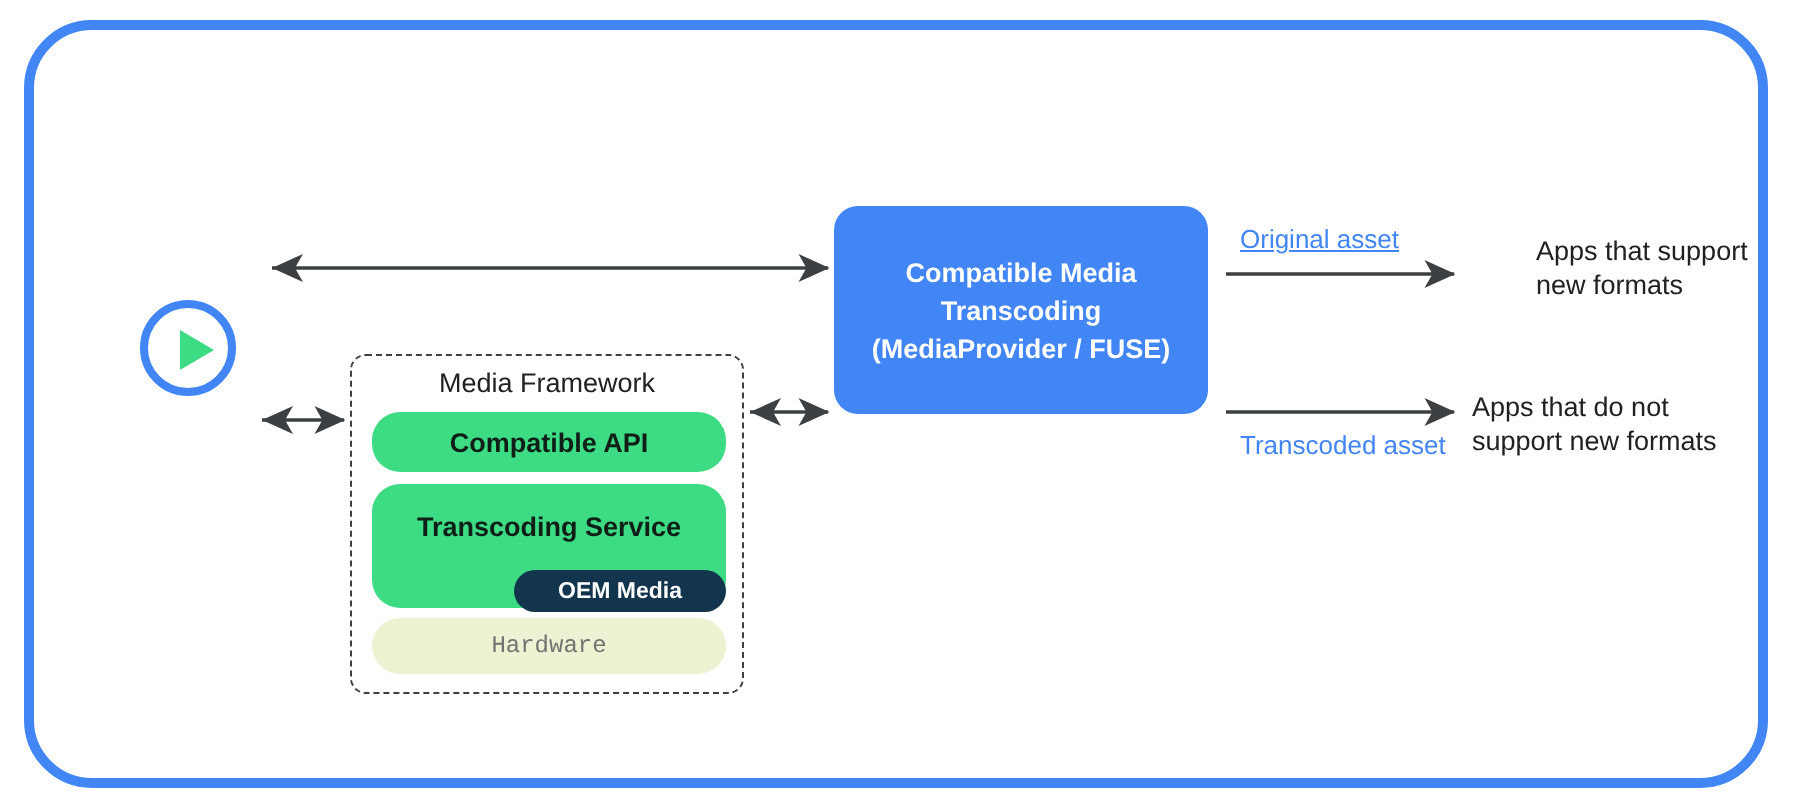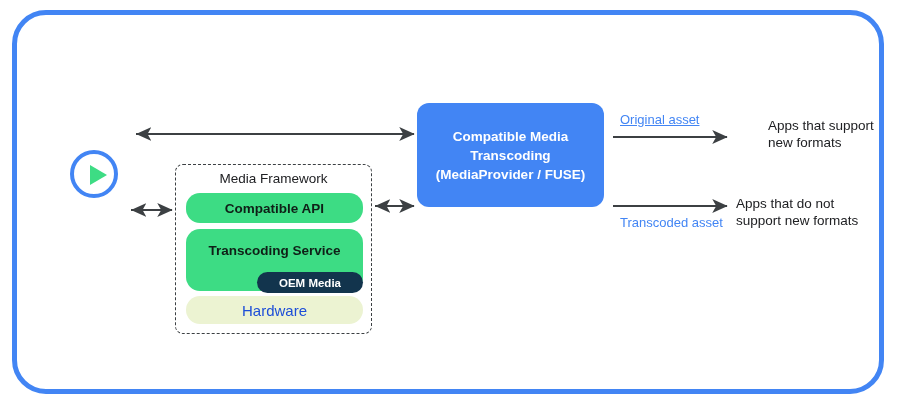--- a/index.html
+++ b/index.html
@@ -62,21 +62,21 @@
     font-size: 13.5px;
     line-height: 17px;
     color: #202124;
     white-space: pre-line;
   }
 
   
   #media-framework {
     position: absolute;
     left: 175px;
-    top: 164px;
+    top: 177px;
     width: 197px;
     height: 170px;
     box-sizing: border-box;
     border: 1.6px dashed #3c4043;
     border-radius: 8px;
     background: #ffffff;
   }
   #mf-title {
     position: absolute;
     left: 0;
@@ -129,23 +129,24 @@
     font-weight: bold;
     font-size: 11.5px;
     display: flex;
     align-items: center;
     justify-content: center;
   }
   #pill-hardware {
     top: 131px;
     height: 28px;
     background: #ecf3d2;
-    color: #1d4ed8;
-    font-size: 15px;
+    color: #737373;
+    font-size: 12px;
     border-radius: 14px;
+    font-family: Liberation Mono, monospace;
   }
 
   
   #cmt-box {
     position: absolute;
     left: 417px;
     top: 103px;
     width: 187px;
     height: 104px;
     border-radius: 12px;

